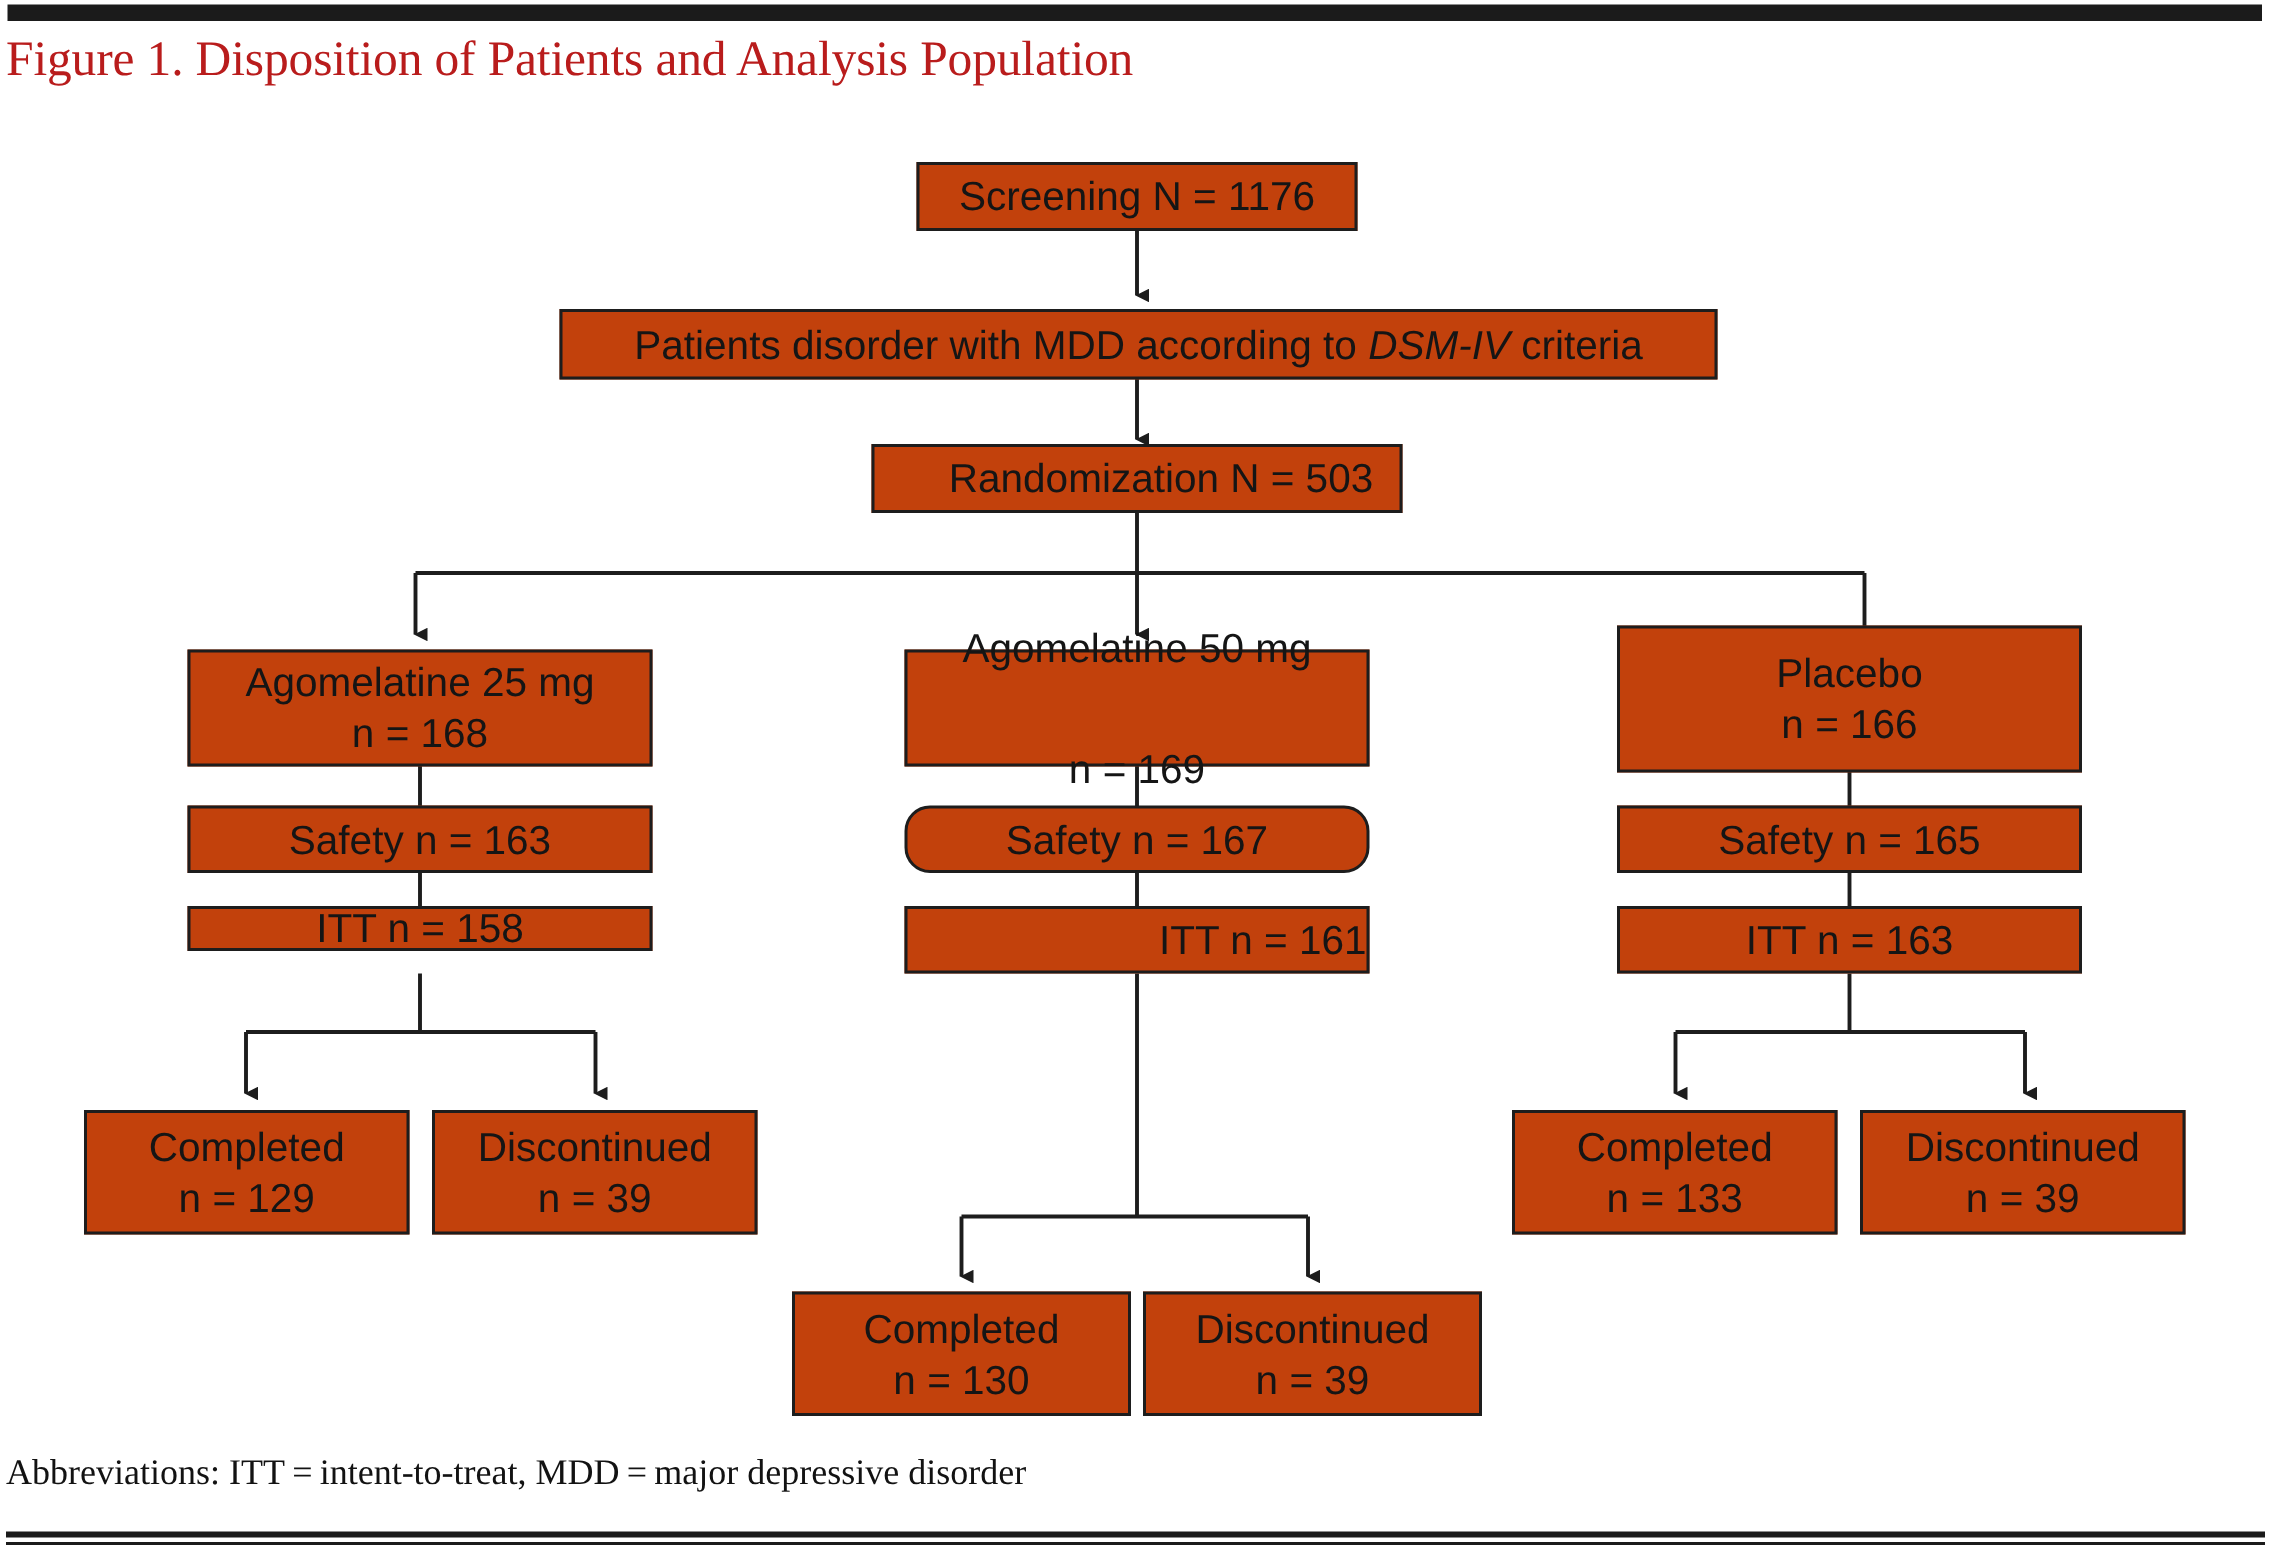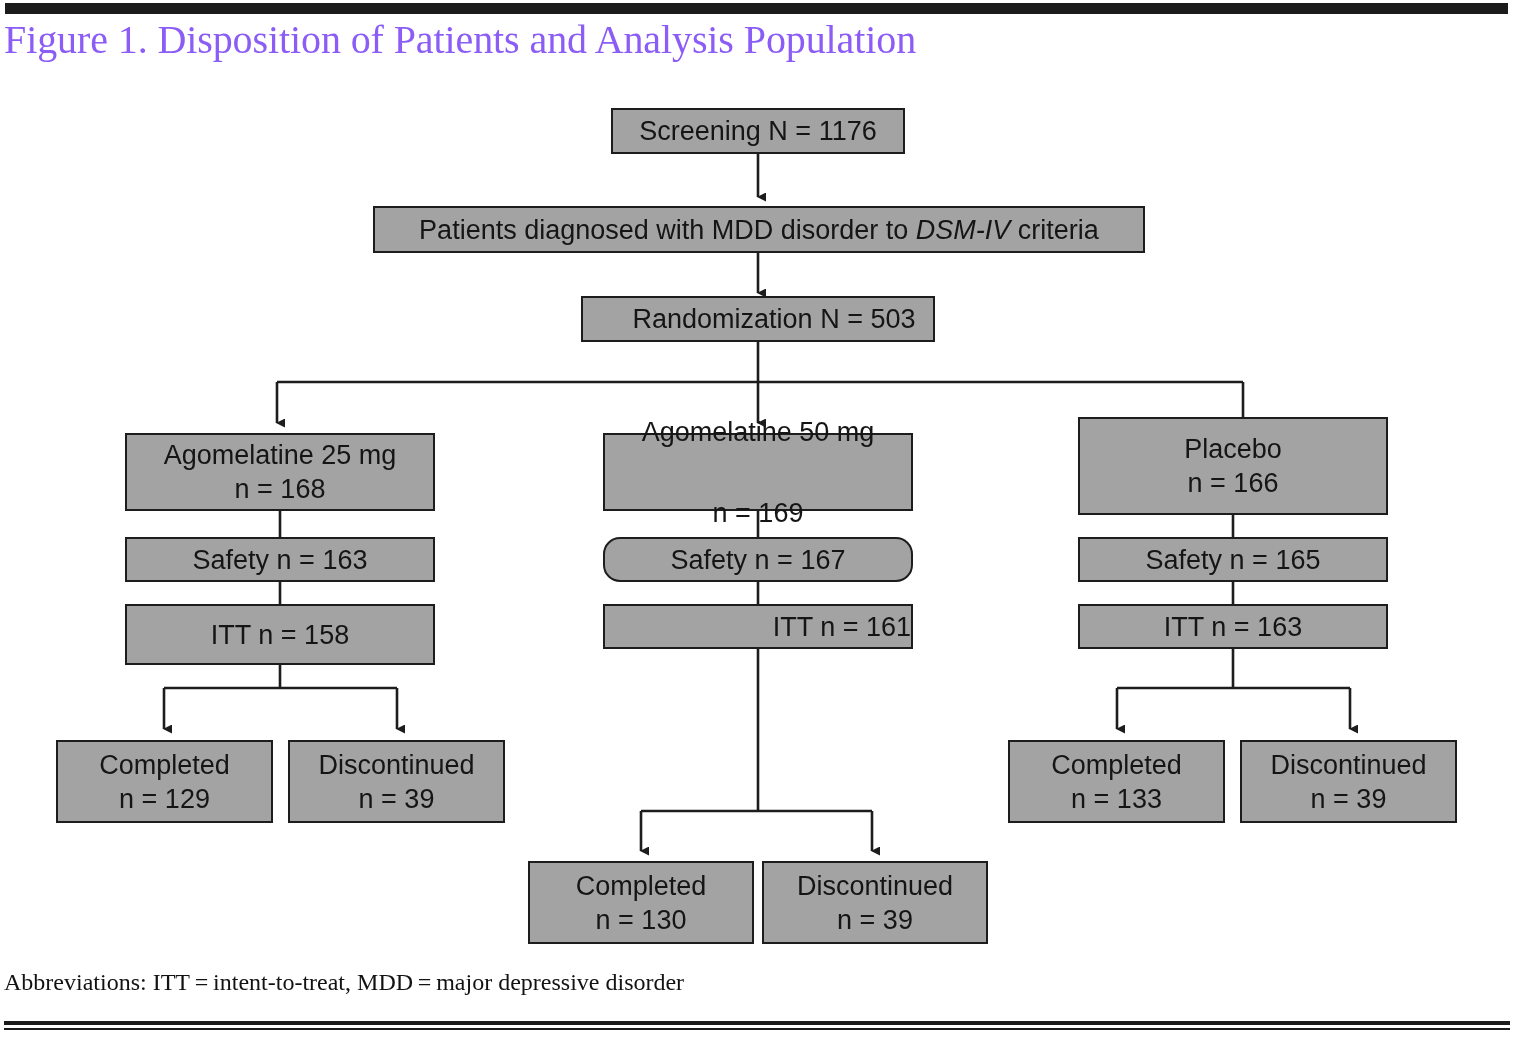--- a/index.html
+++ b/index.html
@@ -25,41 +25,41 @@
     height: 11px;
     background: #1b1b1b;
   }
 
   
   .fig-title {
     position: absolute;
     left: 4px;
     top: 20px;
     font-family: "Liberation Serif", serif;
-    font-size: 40px;
+    font-size: 33px;
     line-height: 40px;
-    color: #8b5cf6;
+    color: #b91c1c;
     white-space: nowrap;
     letter-spacing: -0.1px;
   }
 
   
   .chart {
     position: absolute;
     left: 0;
     top: 0;
     width: 1514px;
     height: 1037px;
   }
 
   
   .node {
     position: absolute;
     box-sizing: border-box;
-    background: #a3a3a3;
+    background: #c2410c;
     border: 2.5px solid #1d1d1d;
     display: flex;
     flex-direction: column;
     align-items: center;
     justify-content: center;
     font-family: "Liberation Sans", sans-serif;
     font-size: 27px;
     line-height: 34px;
     color: #151515;
     text-align: center;
@@ -157,37 +157,37 @@
       <line x1="1117" y1="688" x2="1117" y2="729" marker-end="url(#arrowhead)"></line>
       <line x1="1350" y1="688" x2="1350" y2="729" marker-end="url(#arrowhead)"></line>
     </g>
   </svg>
 
   <div class="node" style="left:611px; top:108px; width:294px; height:46px;">
     <span class="ln">Screening N = 1176</span>
   </div>
 
   <div class="node" style="left:373px; top:206px; width:772px; height:47px;">
-    <span class="ln"><span>Patients diagnosed with MDD disorder to </span><span class="ital">DSM-IV</span><span> criteria</span></span>
+    <span class="ln"><span>Patients disorder with MDD according to </span><span class="ital">DSM-IV</span><span> criteria</span></span>
   </div>
 
   <div class="node" style="left:581px; top:296px; width:354px; height:46px;padding-left:32px;">
     <span class="ln">Randomization N = 503</span>
   </div>
 
   <div class="node" style="left:125px; top:433px; width:310px; height:78px;">
     <span class="ln">Agomelatine 25 mg</span>
     <span class="ln">n = 168</span>
   </div>
 
   <div class="node" style="left:125px; top:537px; width:310px; height:45px;">
     <span class="ln">Safety n = 163</span>
   </div>
 
-  <div class="node" style="left:125px; top:604px; width:310px; height:61px;">
+  <div class="node" style="left:125px; top:604px; width:310px; height:30px;">
     <span class="ln">ITT n = 158</span>
   </div>
 
   <div class="node" style="left:56px; top:740px; width:217px; height:83px;">
     <span class="ln">Completed</span>
     <span class="ln">n = 129</span>
   </div>
 
   <div class="node" style="left:288px; top:740px; width:217px; height:83px;">
     <span class="ln">Discontinued</span>

